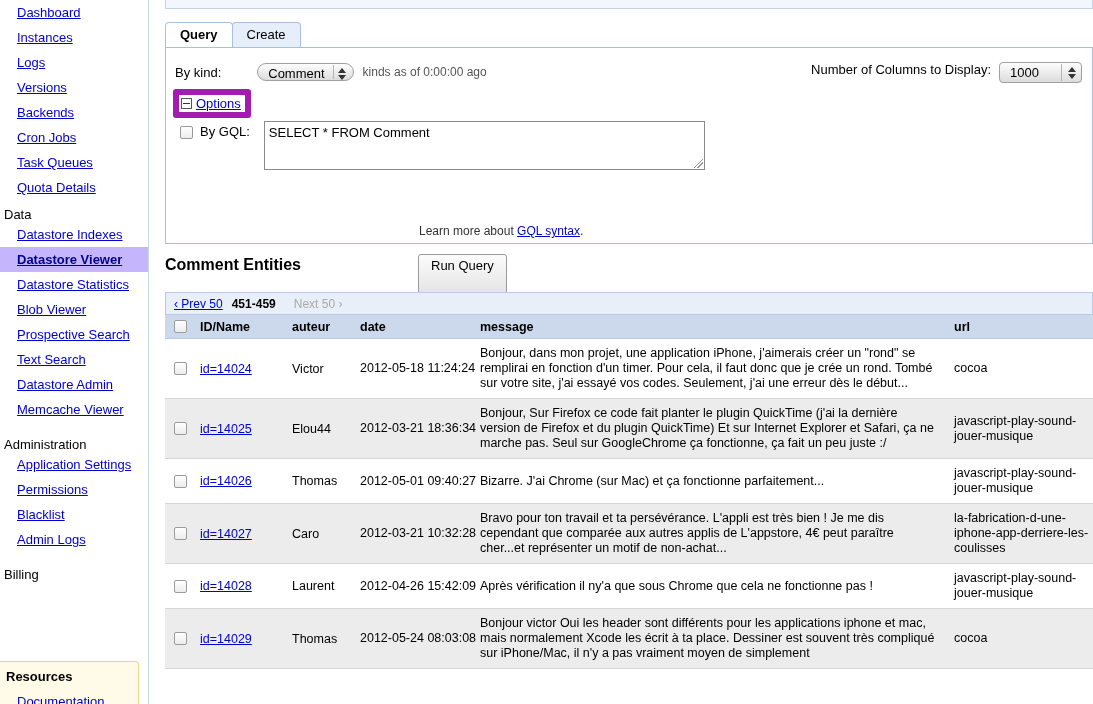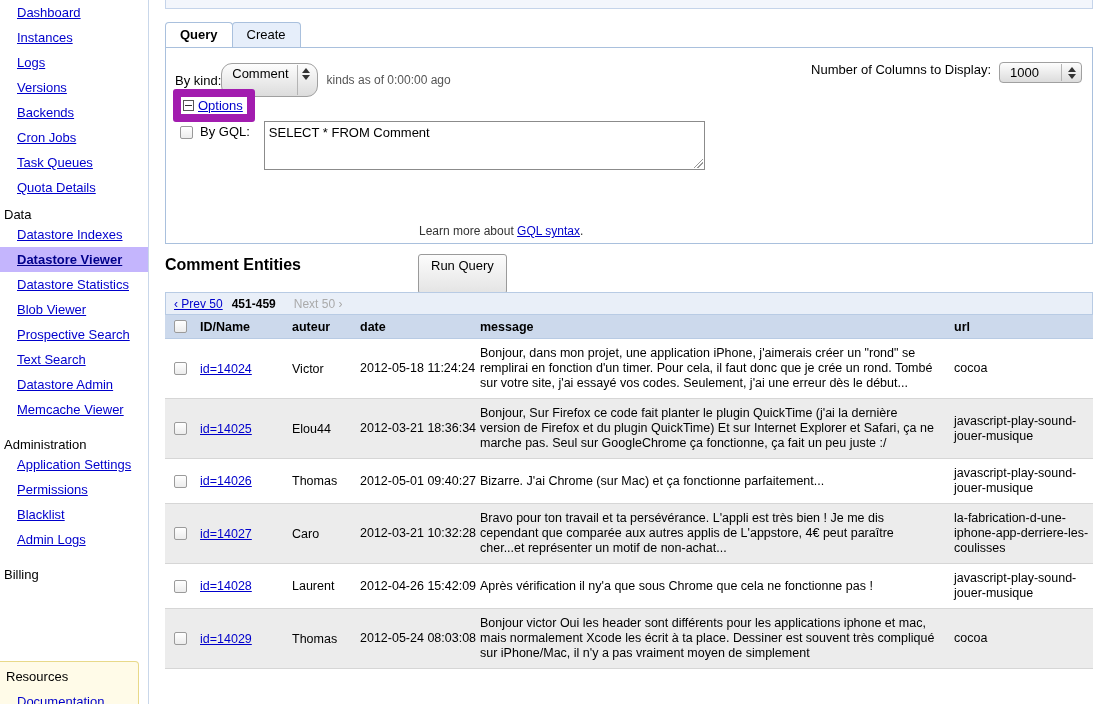--- a/index.html
+++ b/index.html
@@ -43,21 +43,21 @@
   #resources-box {
     position: absolute; left: 0; top: 661px;
     width: 139px;
     background: #fffbe8;
     border: 1px solid #e8d98a;
     border-left: none;
     border-radius: 0 4px 4px 0;
     padding: 7px 0 10px 0;
     box-sizing: border-box;
   }
-  #resources-box .res-title { font-weight: normal; font-size: 13px; padding-left: 6px; color:#000; }
+  #resources-box .res-title { font-weight: bold; font-size: 13px; padding-left: 6px; color:#000; }
   #resources-box .res-link {
     display:block; color:#0000cc; text-decoration: underline;
     font-size: 13px; padding-left: 17px; margin-top: 10px;
   }
 
   
   #main { position: absolute; left: 149px; top: 0; width: 944px; height: 704px; }
 
   .top-strip {
     position: absolute; left: 16px; top: 0; width: 928px; height: 9px;
@@ -87,21 +87,22 @@
     border: 1px solid #a9c0dd;
     background: #fff;
     box-sizing: border-box;
   }
 
   .row-bykind { position: absolute; left: 9px; top: 15px; display:flex; align-items:center; }
   .lbl { font-size: 13px; color:#000; }
   .kind-select {
     position: relative;
     display:inline-block;
-    height: 34px;
+    margin-left: 36px;
+    height: 18px;
     min-width: 90px;
     background: linear-gradient(#fdfdfd, #dcdcdc);
     border: 1px solid #a0a0a0;
     border-radius: 11px;
     box-sizing: border-box;
     font-size: 13px;
     line-height: 19px;
     padding: 0 28px 0 10px;
     color: #000;
     text-align: center;
@@ -116,21 +117,21 @@
   }
   .kind-select .arrows i { display:block; width:0; height:0; border-left:4px solid transparent; border-right:4px solid transparent; }
   .kind-select .arrows i.up { border-bottom:5px solid #333; }
   .kind-select .arrows i.dn { border-top:5px solid #333; }
   .kinds-note { margin-left: 9px; font-size: 12px; color:#555; }
 
   
   #options-toggle {
     position: absolute; left: 7px; top: 41px;
     display: inline-flex; align-items: center;
-    border: 8px solid #a21caf;
+    border: 6px solid #a21caf;
     border-radius: 3px;
     padding: 1px 4px 1px 2px;
     background: #fff;
   }
   .minus-box {
     width: 11px; height: 11px; border: 1px solid #555; background:#fff;
     display:inline-flex; align-items:center; justify-content:center;
     margin-right: 4px; box-sizing: border-box;
   }
   .minus-box i { display:block; width:7px; height:1px; background:#333; }

